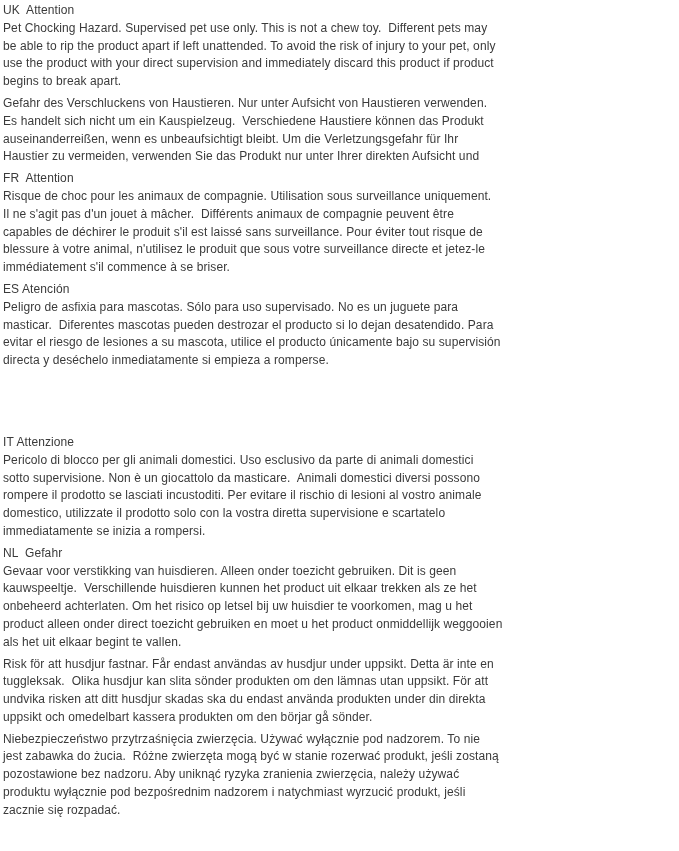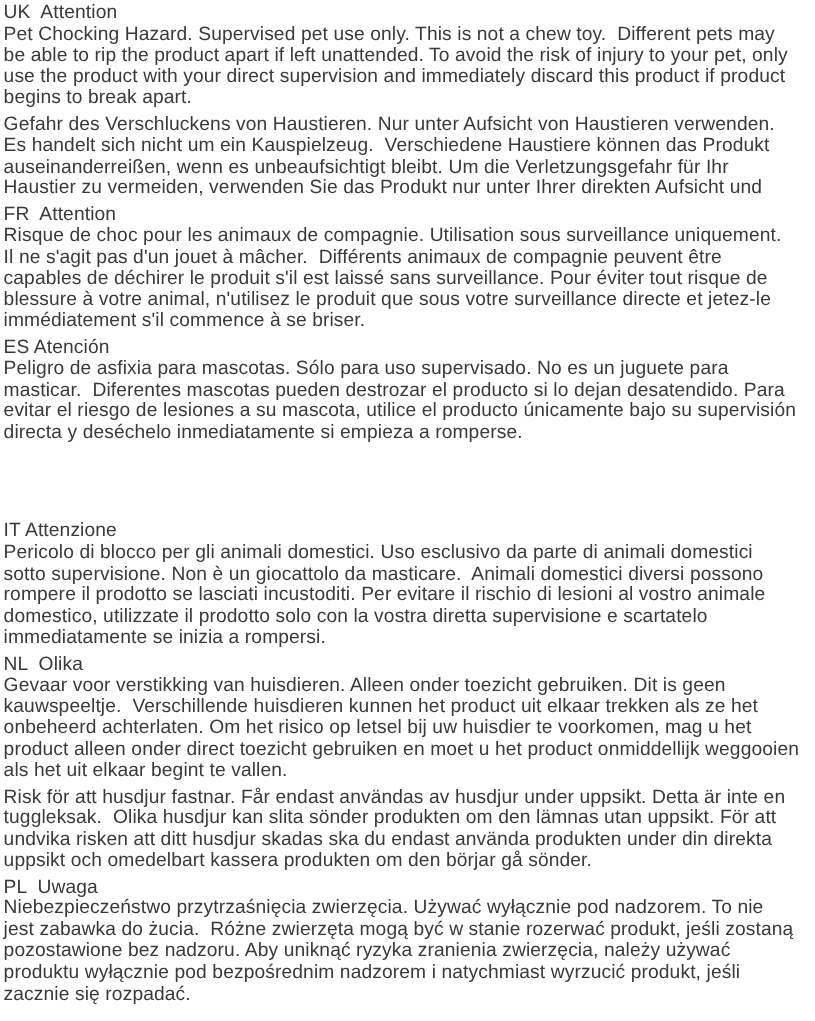--- a/index.html
+++ b/index.html
@@ -23,21 +23,21 @@
     margin-bottom: 4px;
   }
   .warning-section.big-gap-after {
     margin-bottom: 64px;
   }
   .warning-section:last-child {
     margin-bottom: 0;
   }
   .section-heading,
   .section-body {
-    font-size: 16px;
+    font-size: 12px;
     line-height: 17.8px;
     letter-spacing: 0.1px;
     white-space: pre-wrap;
     font-weight: 400;
   }
 </style>
 </head>
 <body>
 
 <div class="page">
@@ -77,37 +77,36 @@
   <div class="warning-section">
     <div class="section-heading">IT Attenzione</div>
     <div class="section-body">Pericolo di blocco per gli animali domestici. Uso esclusivo da parte di animali domestici
 sotto supervisione. Non è un giocattolo da masticare.  Animali domestici diversi possono
 rompere il prodotto se lasciati incustoditi. Per evitare il rischio di lesioni al vostro animale
 domestico, utilizzate il prodotto solo con la vostra diretta supervisione e scartatelo
 immediatamente se inizia a rompersi.</div>
   </div>
 
   <div class="warning-section">
-    <div class="section-heading">NL  Olika</div>
+    <div class="section-heading">NL  Gefahr</div>
     <div class="section-body">Gevaar voor verstikking van huisdieren. Alleen onder toezicht gebruiken. Dit is geen
 kauwspeeltje.  Verschillende huisdieren kunnen het product uit elkaar trekken als ze het
 onbeheerd achterlaten. Om het risico op letsel bij uw huisdier te voorkomen, mag u het
 product alleen onder direct toezicht gebruiken en moet u het product onmiddellijk weggooien
 als het uit elkaar begint te vallen.</div>
   </div>
 
   <div class="warning-section">
     <div class="section-body">Risk för att husdjur fastnar. Får endast användas av husdjur under uppsikt. Detta är inte en
 tuggleksak.  Olika husdjur kan slita sönder produkten om den lämnas utan uppsikt. För att
 undvika risken att ditt husdjur skadas ska du endast använda produkten under din direkta
 uppsikt och omedelbart kassera produkten om den börjar gå sönder.</div>
   </div>
 
   <div class="warning-section">
-    <div class="section-heading">PL  Uwaga</div>
     <div class="section-body">Niebezpieczeństwo przytrzaśnięcia zwierzęcia. Używać wyłącznie pod nadzorem. To nie
 jest zabawka do żucia.  Różne zwierzęta mogą być w stanie rozerwać produkt, jeśli zostaną
 pozostawione bez nadzoru. Aby uniknąć ryzyka zranienia zwierzęcia, należy używać
 produktu wyłącznie pod bezpośrednim nadzorem i natychmiast wyrzucić produkt, jeśli
 zacznie się rozpadać.</div>
   </div>
 
 </div>
 
 </body></html>

